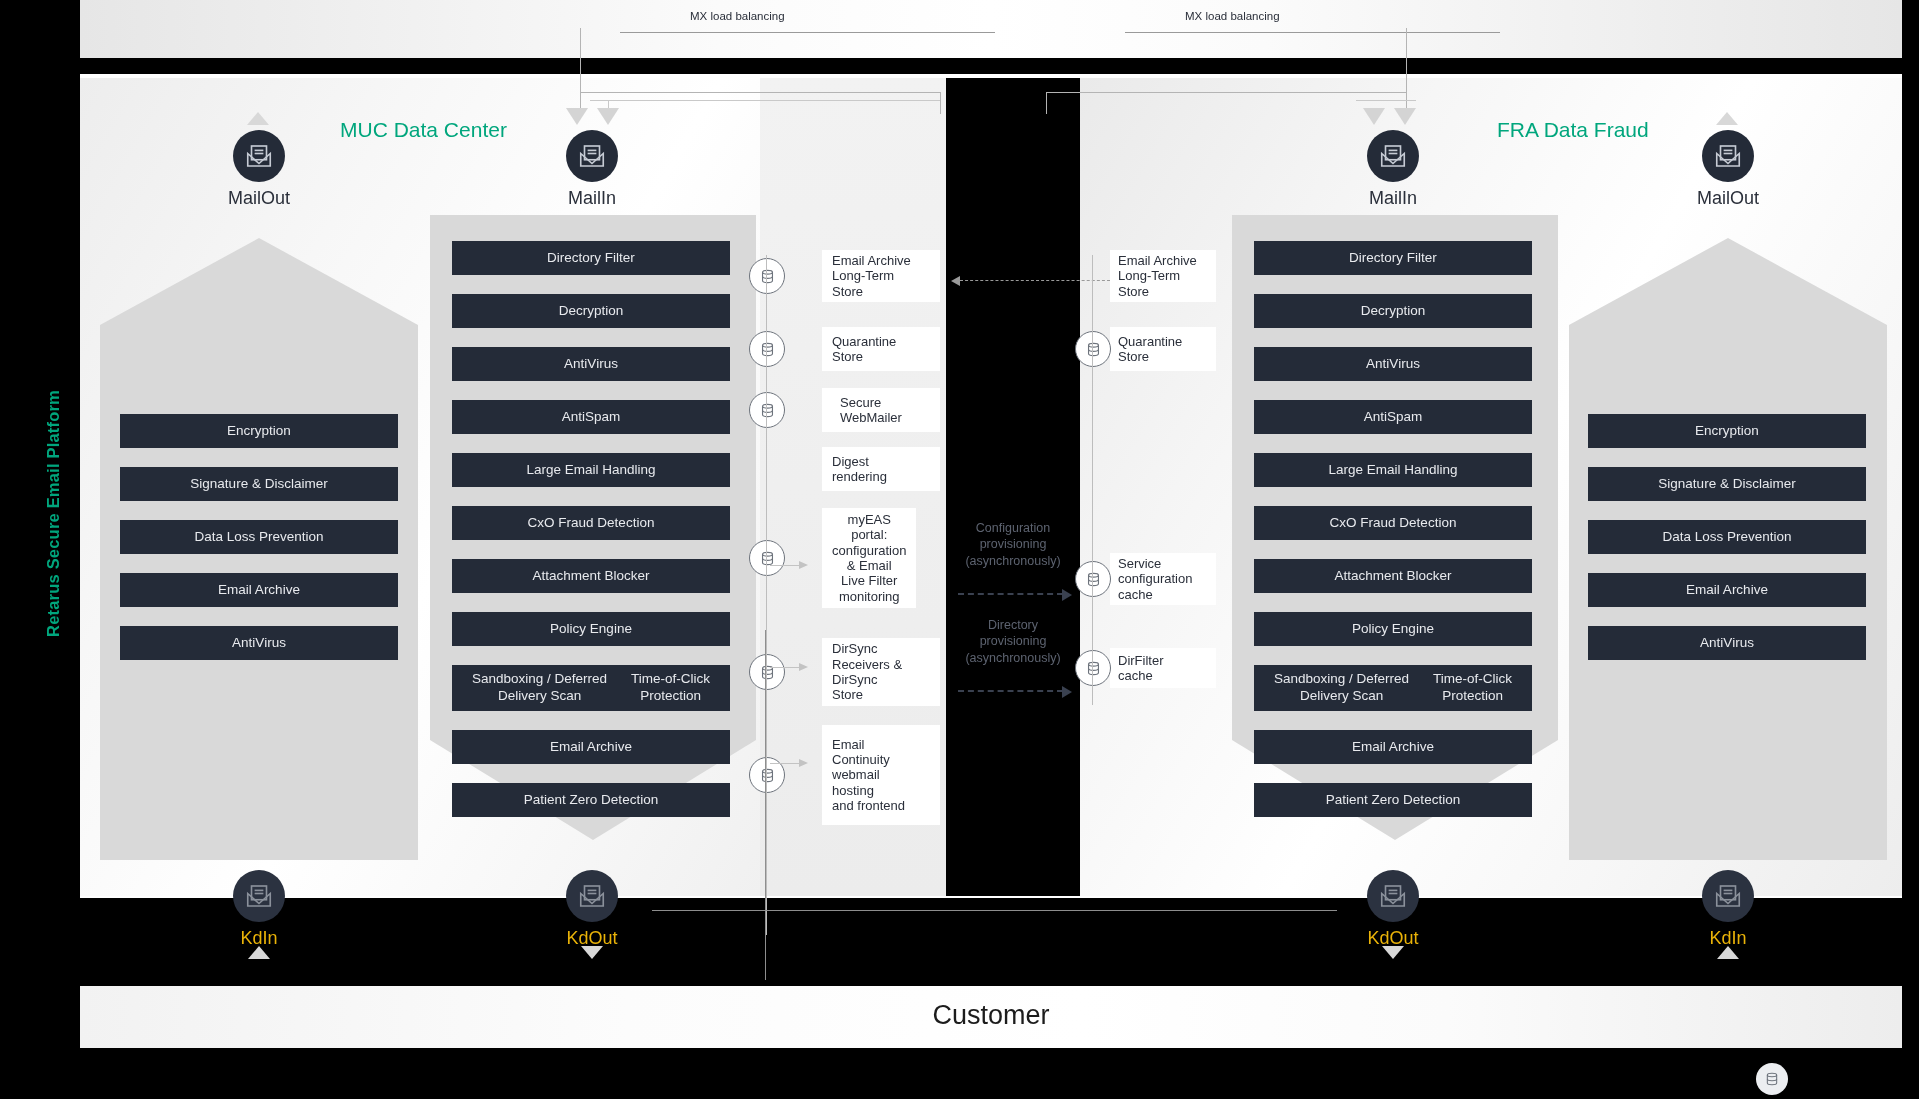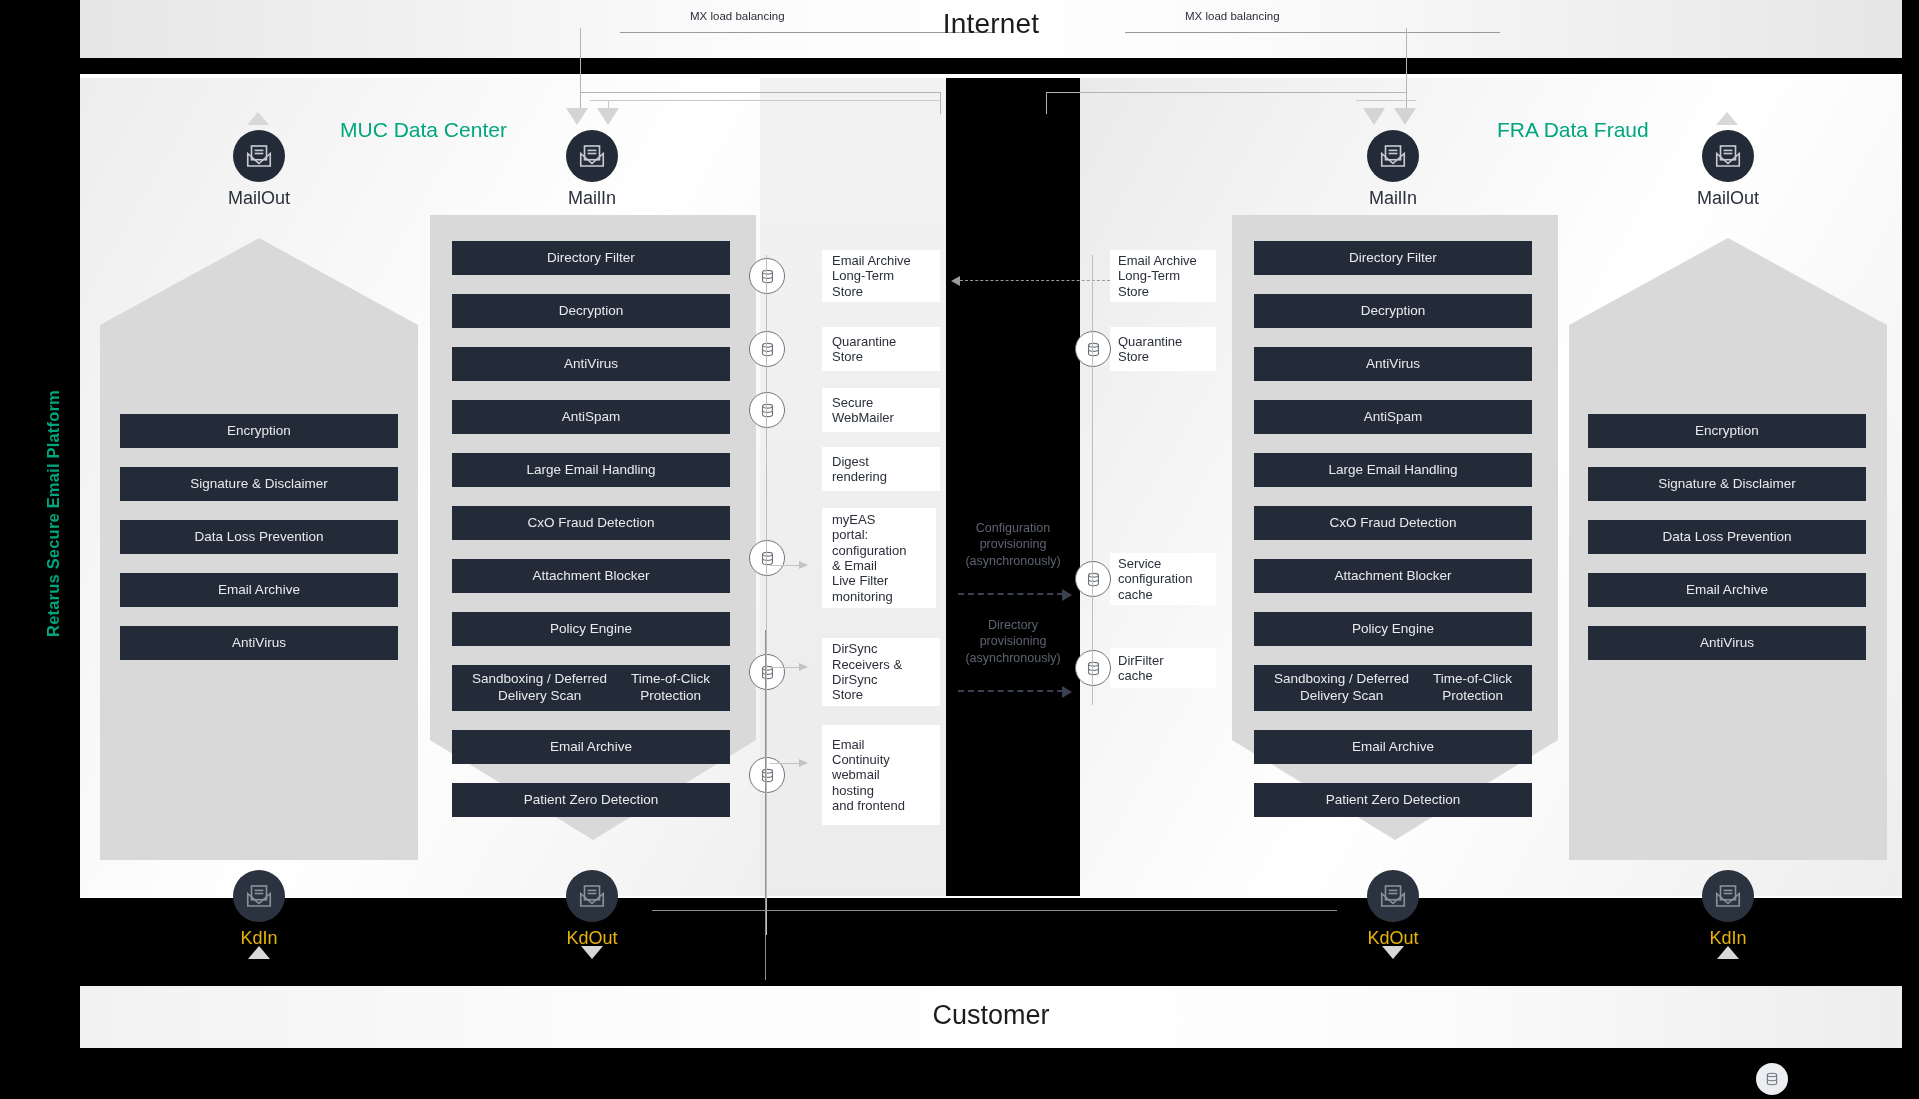--- a/index.html
+++ b/index.html
@@ -161,21 +161,20 @@
     width:32px; height:32px; border-radius:50%; background:#eceef1;
     display:flex; align-items:center; justify-content:center;
   }
 </style>
 </head>
 <body>
 
 <div class="band" id="internet-band">
   <div id="rule-left" class="internet-rule"></div>
   <div id="rule-right" class="internet-rule"></div>
-  <div id="internet-title">Internet</div>
   <div class="mx-label" id="mx-left">MX load balancing</div>
   <div class="mx-label" id="mx-right">MX load balancing</div>
 </div>
 
 <div class="band" id="platform-band"></div>
 <div id="brand-label">Retarus Secure Email Platform</div>
 
 <div class="dc" id="dc-muc"></div>
 <div class="dc" id="dc-fra"></div>
 <div id="center-strip"></div>
@@ -384,40 +383,40 @@
         <span class="txt">Store</span>
       </div>
     </div>
     <div class="db-ic" style="left: 749px; top: 331px;">
       <svg width="17" height="17" viewBox="0 0 24 24" fill="none" stroke="#6d737c" stroke-width="1.6">
         <ellipse cx="12" cy="6" rx="7" ry="2.6"></ellipse>
         <path d="M5 6v12c0 1.4 3.1 2.6 7 2.6s7-1.2 7-2.6V6"></path>
         <path d="M5 12c0 1.4 3.1 2.6 7 2.6s7-1.2 7-2.6"></path>
       </svg>
     </div>
-    <div class="store" style="left: 822px; width: 118px; top: 388px; min-height: 44px; padding-left: 10px;">
+    <div class="store" style="left: 822px; width: 118px; top: 388px; min-height: 44px; padding-left: 18px;">
       <div>
         <span class="txt">Secure</span>
         <span class="txt">WebMailer</span>
       </div>
     </div>
     <div class="db-ic" style="left: 749px; top: 392px;">
       <svg width="17" height="17" viewBox="0 0 24 24" fill="none" stroke="#6d737c" stroke-width="1.6">
         <ellipse cx="12" cy="6" rx="7" ry="2.6"></ellipse>
         <path d="M5 6v12c0 1.4 3.1 2.6 7 2.6s7-1.2 7-2.6V6"></path>
         <path d="M5 12c0 1.4 3.1 2.6 7 2.6s7-1.2 7-2.6"></path>
       </svg>
     </div>
     <div class="store" style="left: 822px; width: 118px; top: 447px; min-height: 44px; padding-left: 10px;">
       <div>
         <span class="txt">Digest</span>
         <span class="txt">rendering</span>
       </div>
     </div>
-    <div class="store" style="left: 822px; width: 114px; top: 508px; min-height: 100px; padding-left: 10px;">
+    <div class="store" style="left: 822px; width: 94px; top: 508px; min-height: 100px; padding-left: 10px; text-align: center;">
       <div>
         <span class="txt">myEAS</span>
         <span class="txt">portal:</span>
         <span class="txt">configuration</span>
         <span class="txt">&amp; Email</span>
         <span class="txt">Live Filter</span>
         <span class="txt">monitoring</span>
       </div>
     </div>
     <div class="db-ic" style="left: 749px; top: 540px;">

